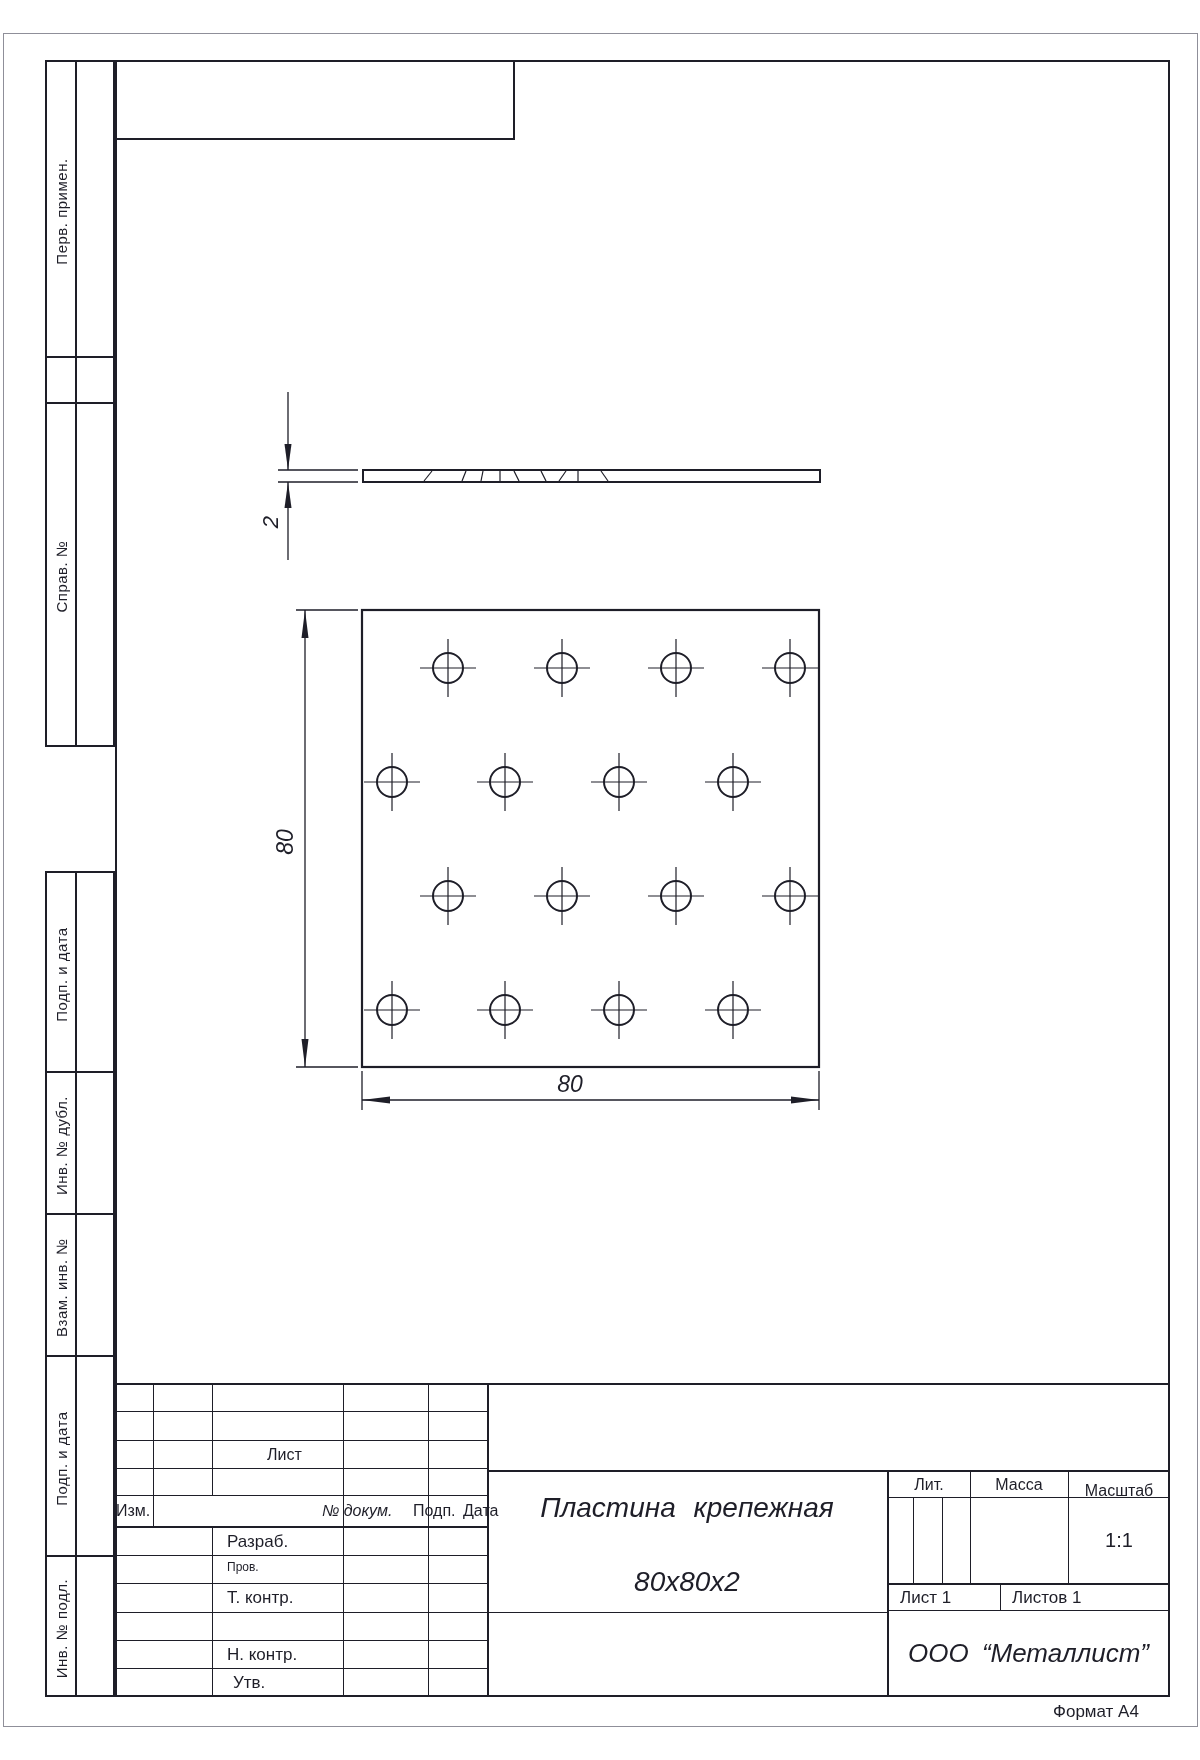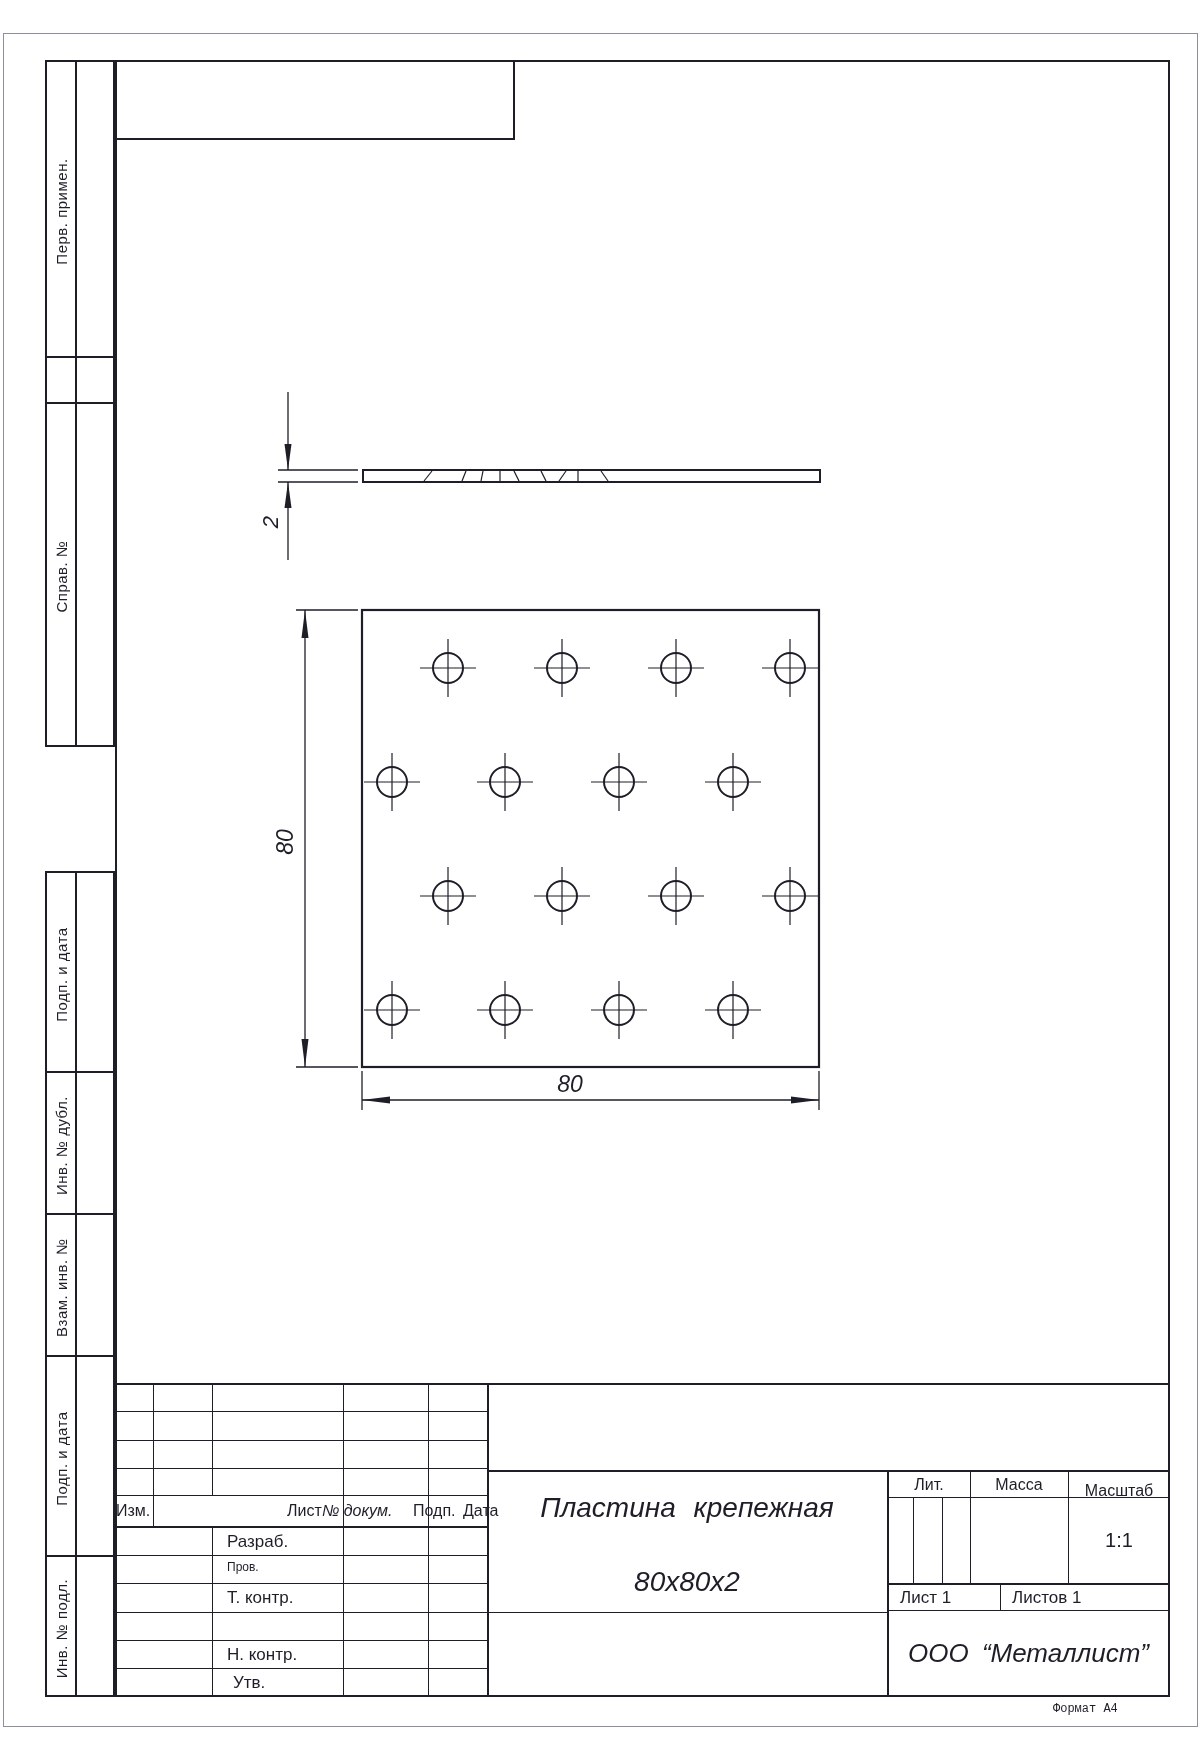--- a/index.html
+++ b/index.html
@@ -188,21 +188,21 @@
     <div class="line" style="left:115px; top:1640px; width:372px; height:1px;"></div>
     <div class="line" style="left:115px; top:1668px; width:372px; height:1px;"></div>
 
     <div class="line" style="left:153px; top:1383px; width:1px; height:143px;"></div>
     <div class="line" style="left:212px; top:1383px; width:1px; height:112px;"></div>
     <div class="line" style="left:212px; top:1526px; width:1px; height:171px;"></div>
     <div class="line" style="left:343px; top:1383px; width:1px; height:314px;"></div>
     <div class="line" style="left:428px; top:1383px; width:1px; height:314px;"></div>
 
     <div class="lbl cell-text" style="left:116px; top:1502px;">Изм.</div>
-    <div class="lbl cell-text" style="left:267px; top:1502px;margin-left:20px;">Лист</div>
+    <div class="lbl cell-text" style="left:267px; top:1446px;">Лист</div>
     <div class="lbl cell-text" style="left:322px; top:1502px;font-style:italic;">№ докум.</div>
     <div class="lbl cell-text" style="left:413px; top:1502px;">Подп.</div>
     <div class="lbl cell-text" style="left:463px; top:1502px;">Дата</div>
 
     <div class="lbl" style="left:227px; top:1532px; font-size:17px;">Разраб.</div>
     <div class="lbl" style="left:227px; top:1560px; font-size:12px;">Пров.</div>
     <div class="lbl" style="left:227px; top:1588px; font-size:17px;">Т. контр.</div>
     <div class="lbl" style="left:227px; top:1645px; font-size:17px;">Н. контр.</div>
     <div class="lbl" style="left:233px; top:1673px; font-size:17px;">Утв.</div>
 
@@ -234,15 +234,15 @@
       <span>1:1</span>
     </div>
     <div class="lbl" style="left:900px; top:1588px; font-size:17px;">Лист 1</div>
     <div class="lbl" style="left:1012px; top:1588px; font-size:17px;">Листов 1</div>
 
     <div class="abs center" style="left:889px; top:1611px; width:279px; height:84px;">
       <span class="italic" style="font-size:26px; word-spacing:6px;">ООО  “Металлист”</span>
     </div>
   </div>
 
-  <div class="lbl" style="left:1053px; top:1702px; font-size:12px;font-family:Liberation Mono, monospace;">Формат А4</div>
+  <div class="lbl" style="left:1053px; top:1702px; font-size:17px;">Формат А4</div>
 
 </div>
 
 </body></html>

